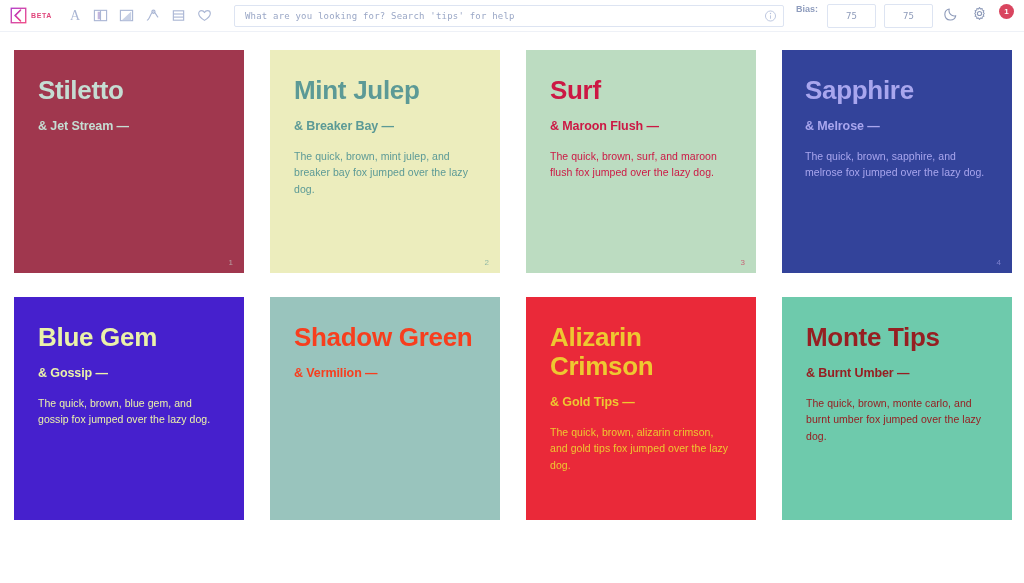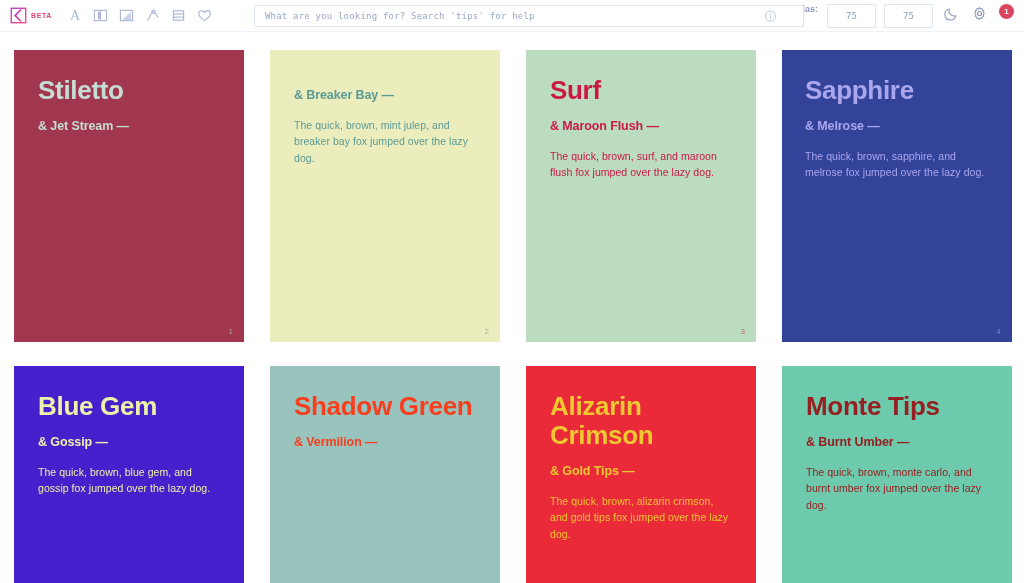--- a/index.html
+++ b/index.html
@@ -77,21 +77,20 @@
     height: 22px;
     border: 1px solid #dde4f2;
     border-radius: 2px;
     background: #ffffff;
     padding: 0 26px 0 10px;
     font-family: "DejaVu Sans Mono", monospace;
     font-size: 9px;
     color: #9aa7c6;
     letter-spacing: 0.2px;
     outline: none;
-    margin-left: 20px;
   }
   .search-input::placeholder { color: #9aa7c6; opacity: 1; }
   .search-info {
     position: absolute;
     right: 7px; top: 50%;
     transform: translateY(-50%);
     cursor: pointer;
     line-height: 0;
   }
 
@@ -145,21 +144,21 @@
   .grid {
     display: grid;
     grid-template-columns: repeat(4, 230px);
     column-gap: 26px;
     row-gap: 24px;
     padding: 18px 0 0 14px;
     width: 1024px;
   }
 
   .card {
-    height: 292px;
+    height: 223px;
     position: relative;
     padding: 26px 24px 0 24px;
     overflow: hidden;
   }
   .card-title {
     font-size: 26px;
     font-weight: bold;
     line-height: 1.12;
     letter-spacing: -0.3px;
     margin-bottom: 14px;
@@ -285,20 +284,21 @@
 
 <div class="grid">
 
   <div class="card" style="background: rgb(160, 55, 78); color: rgb(197, 221, 211);">
     <div class="card-title">Stiletto</div>
     <div class="card-sub">&amp; Jet Stream —</div>
     <div class="card-index">1</div>
   </div>
 
   <div class="card" style="background: rgb(236, 237, 189); color: rgb(92, 154, 150);">
+    <div class="card-title">Mint Julep</div>
     <div class="card-sub">&amp; Breaker Bay —</div>
     <div class="card-body">The quick, brown, mint julep, and breaker bay fox jumped over the lazy dog.</div>
     <div class="card-index">2</div>
   </div>
 
   <div class="card" style="background: rgb(188, 220, 193); color: rgb(204, 24, 68);">
     <div class="card-title">Surf</div>
     <div class="card-sub">&amp; Maroon Flush —</div>
     <div class="card-body">The quick, brown, surf, and maroon flush fox jumped over the lazy dog.</div>
     <div class="card-index">3</div>

